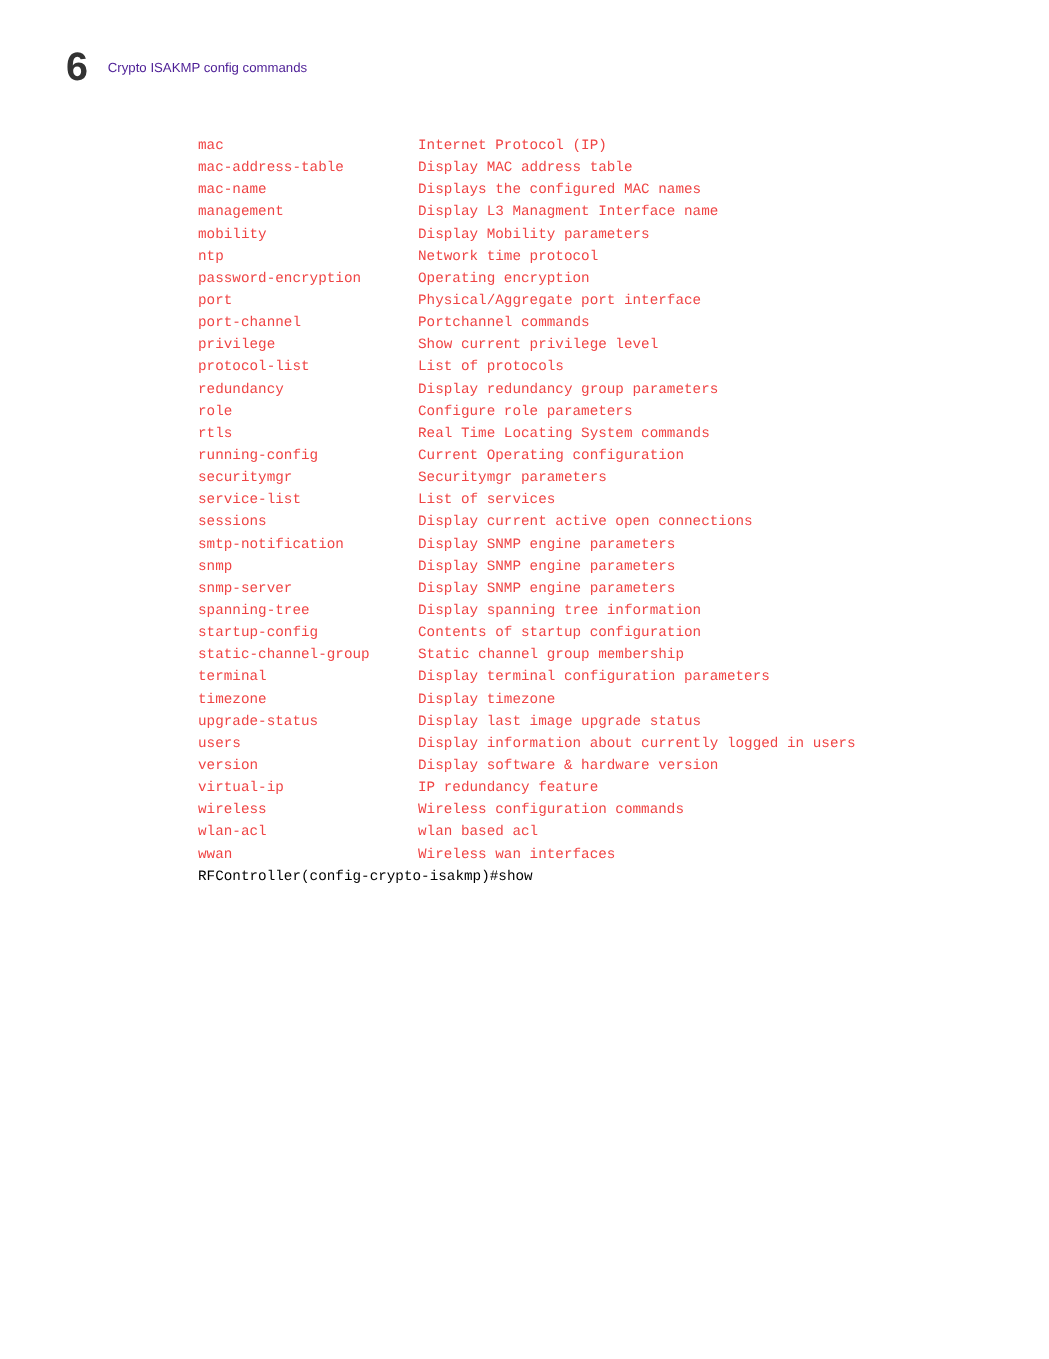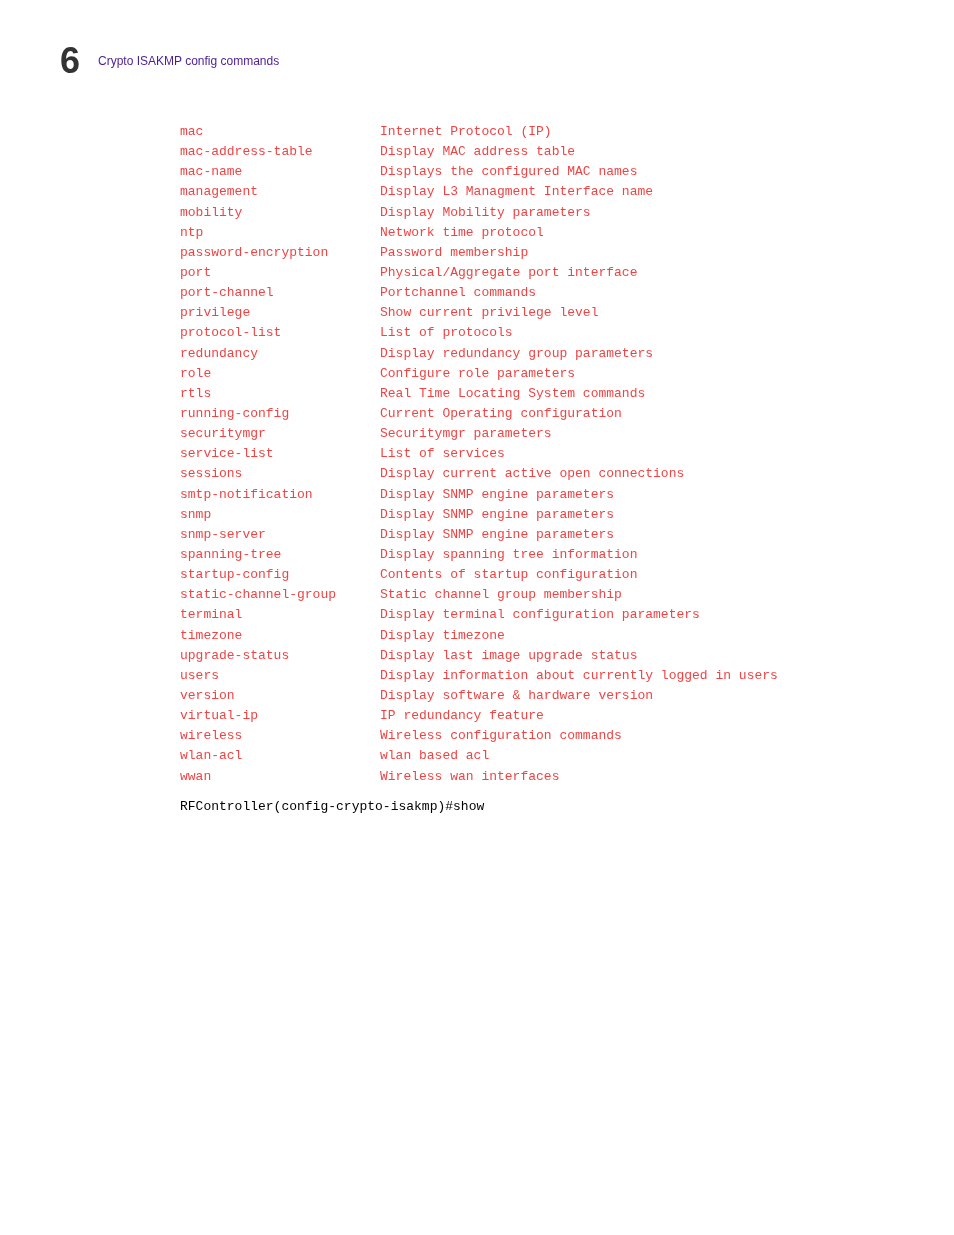--- a/index.html
+++ b/index.html
@@ -63,21 +63,21 @@
     }
 
     .cmd-desc {
       font-family: 'Courier New', Courier, monospace;
     }
 
     .prompt-line {
       font-family: 'Courier New', Courier, monospace;
       font-size: 13px;
       margin-left: 120px;
-      margin-top: 12px;
+      margin-top: 2px;
     }
   </style>
 </head>
 <body>
 
 <div class="page">
   <div class="header">
     <span class="chapter-number">6</span>
     <span class="chapter-title">Crypto ISAKMP config commands</span>
   </div>
@@ -103,21 +103,21 @@
         <div class="cmd-row">
           <span class="cmd-name">mobility</span>
           <span class="cmd-desc">Display Mobility parameters</span>
         </div>
         <div class="cmd-row">
           <span class="cmd-name">ntp</span>
           <span class="cmd-desc">Network time protocol</span>
         </div>
         <div class="cmd-row">
           <span class="cmd-name">password-encryption</span>
-          <span class="cmd-desc">Password membership</span>
+          <span class="cmd-desc">Operating encryption</span>
         </div>
         <div class="cmd-row">
           <span class="cmd-name">port</span>
           <span class="cmd-desc">Physical/Aggregate port interface</span>
         </div>
         <div class="cmd-row">
           <span class="cmd-name">port-channel</span>
           <span class="cmd-desc">Portchannel commands</span>
         </div>
         <div class="cmd-row">

